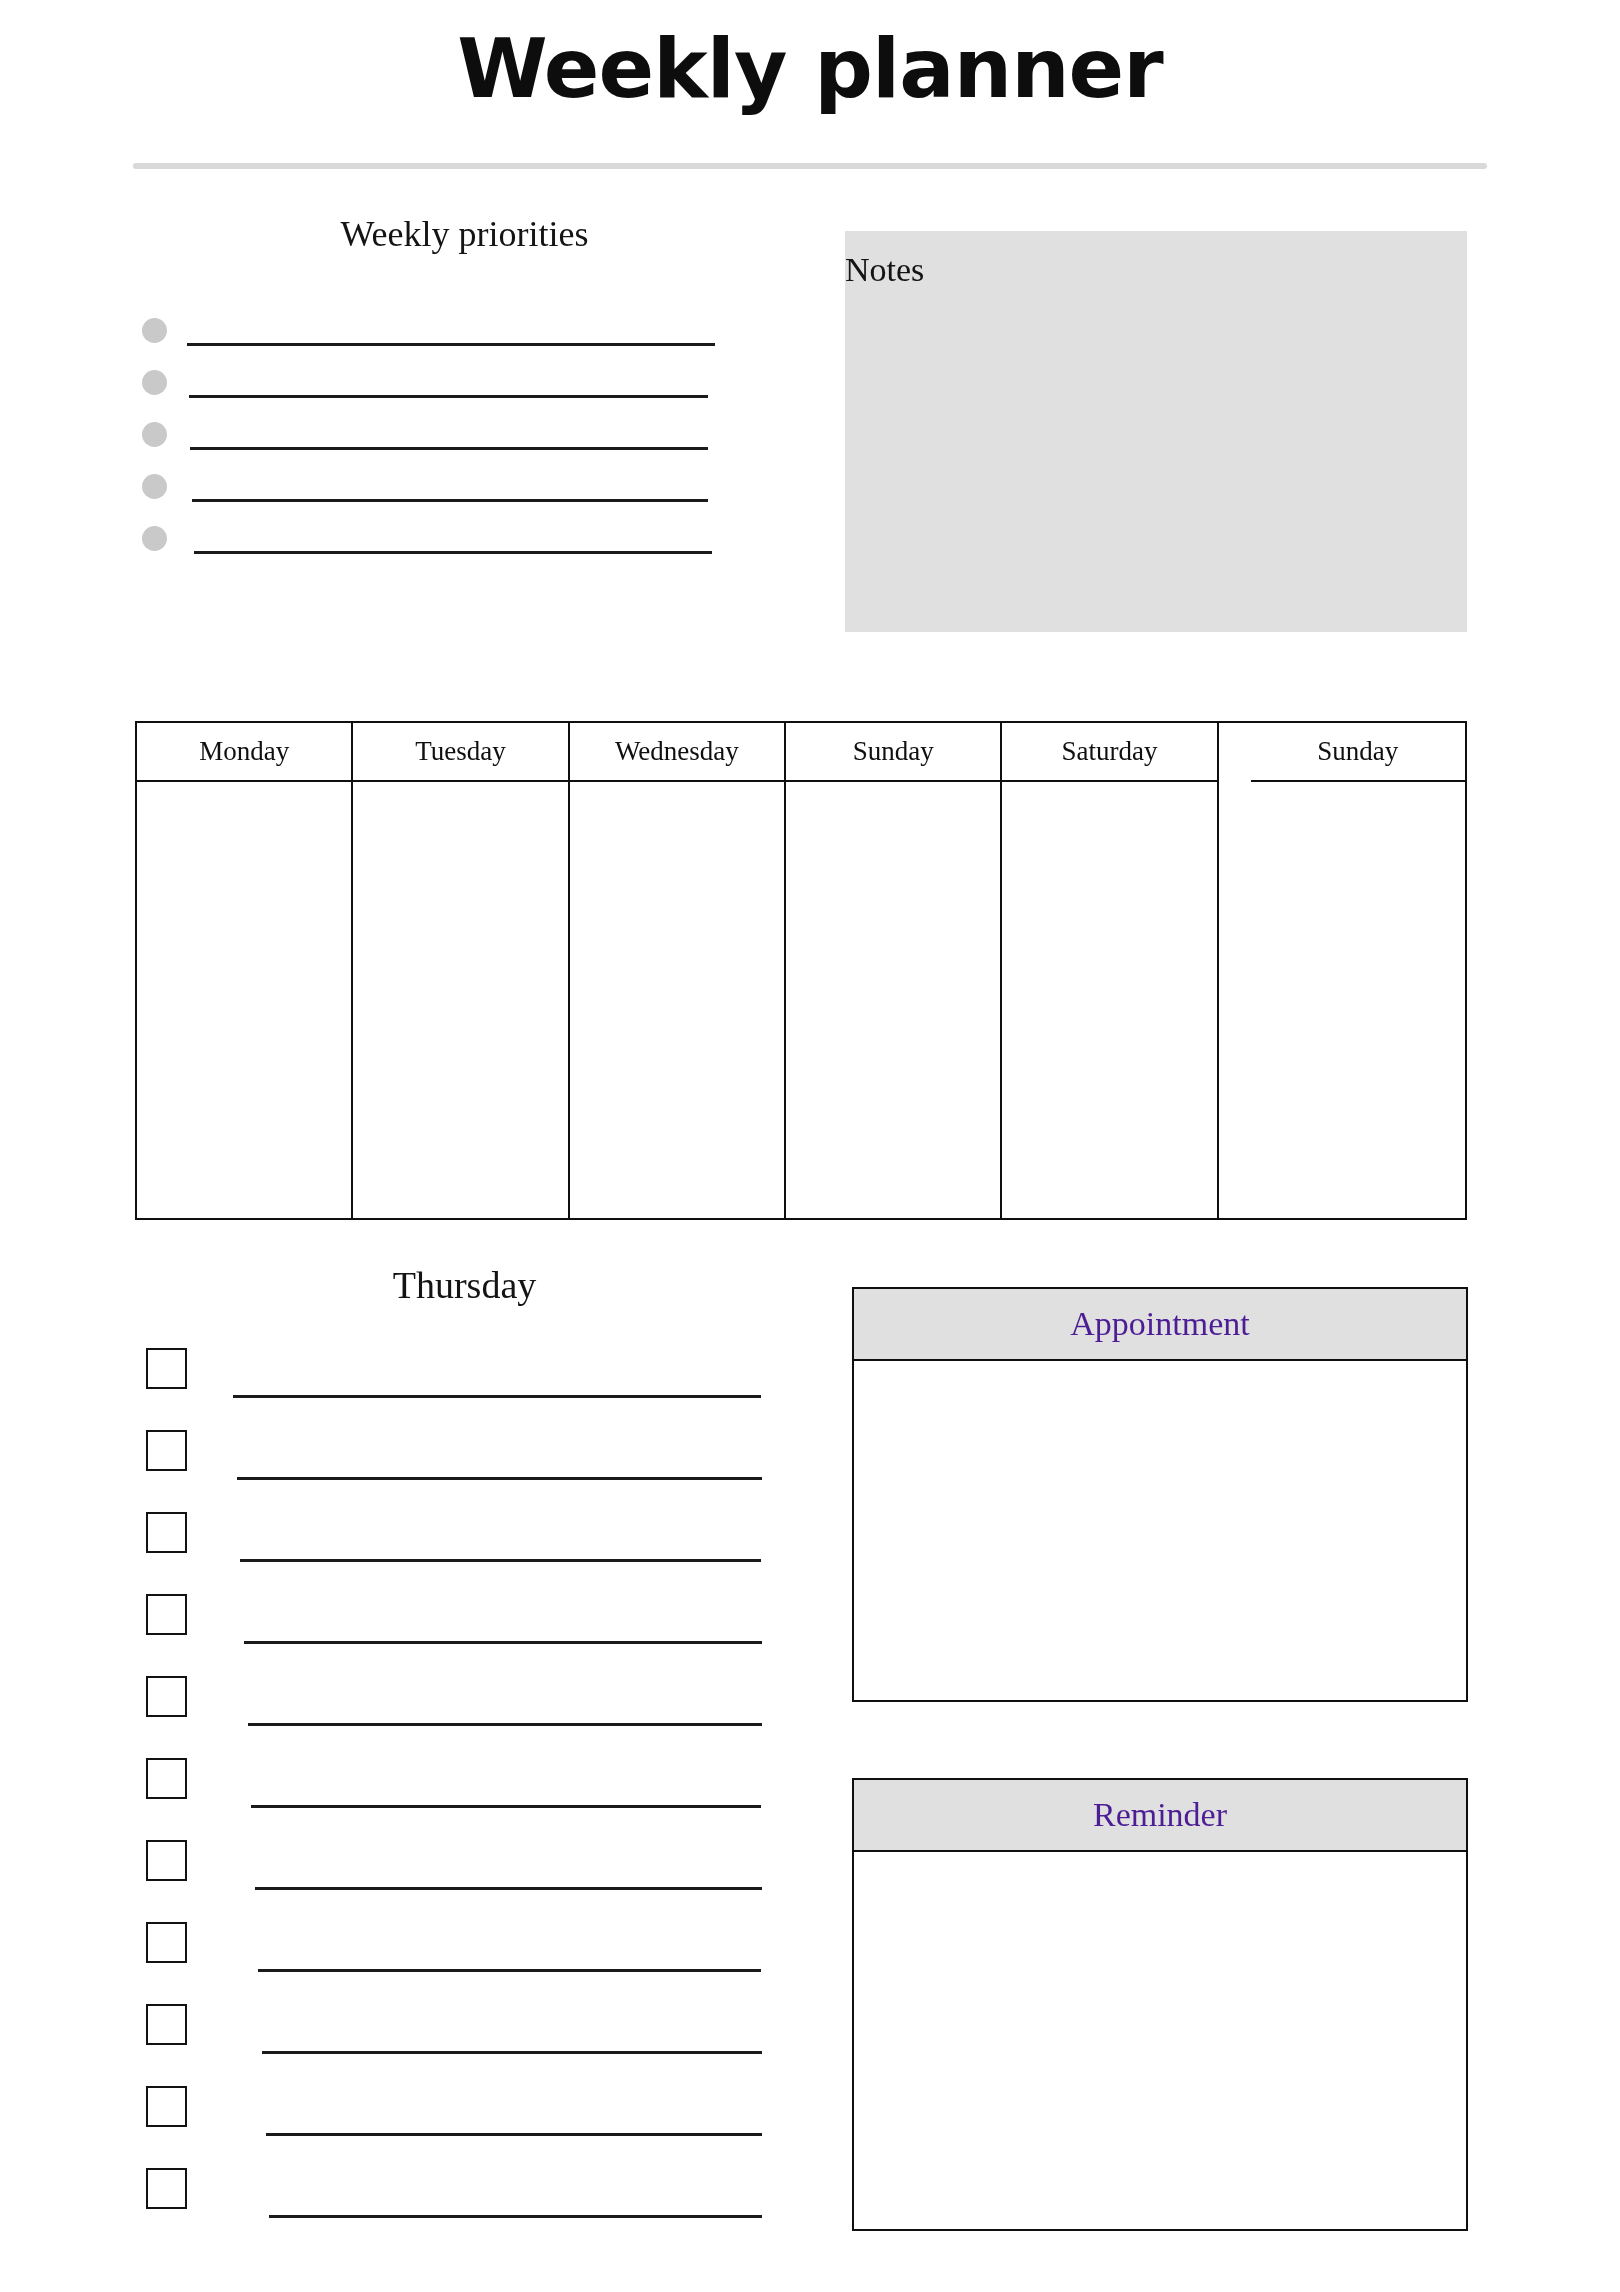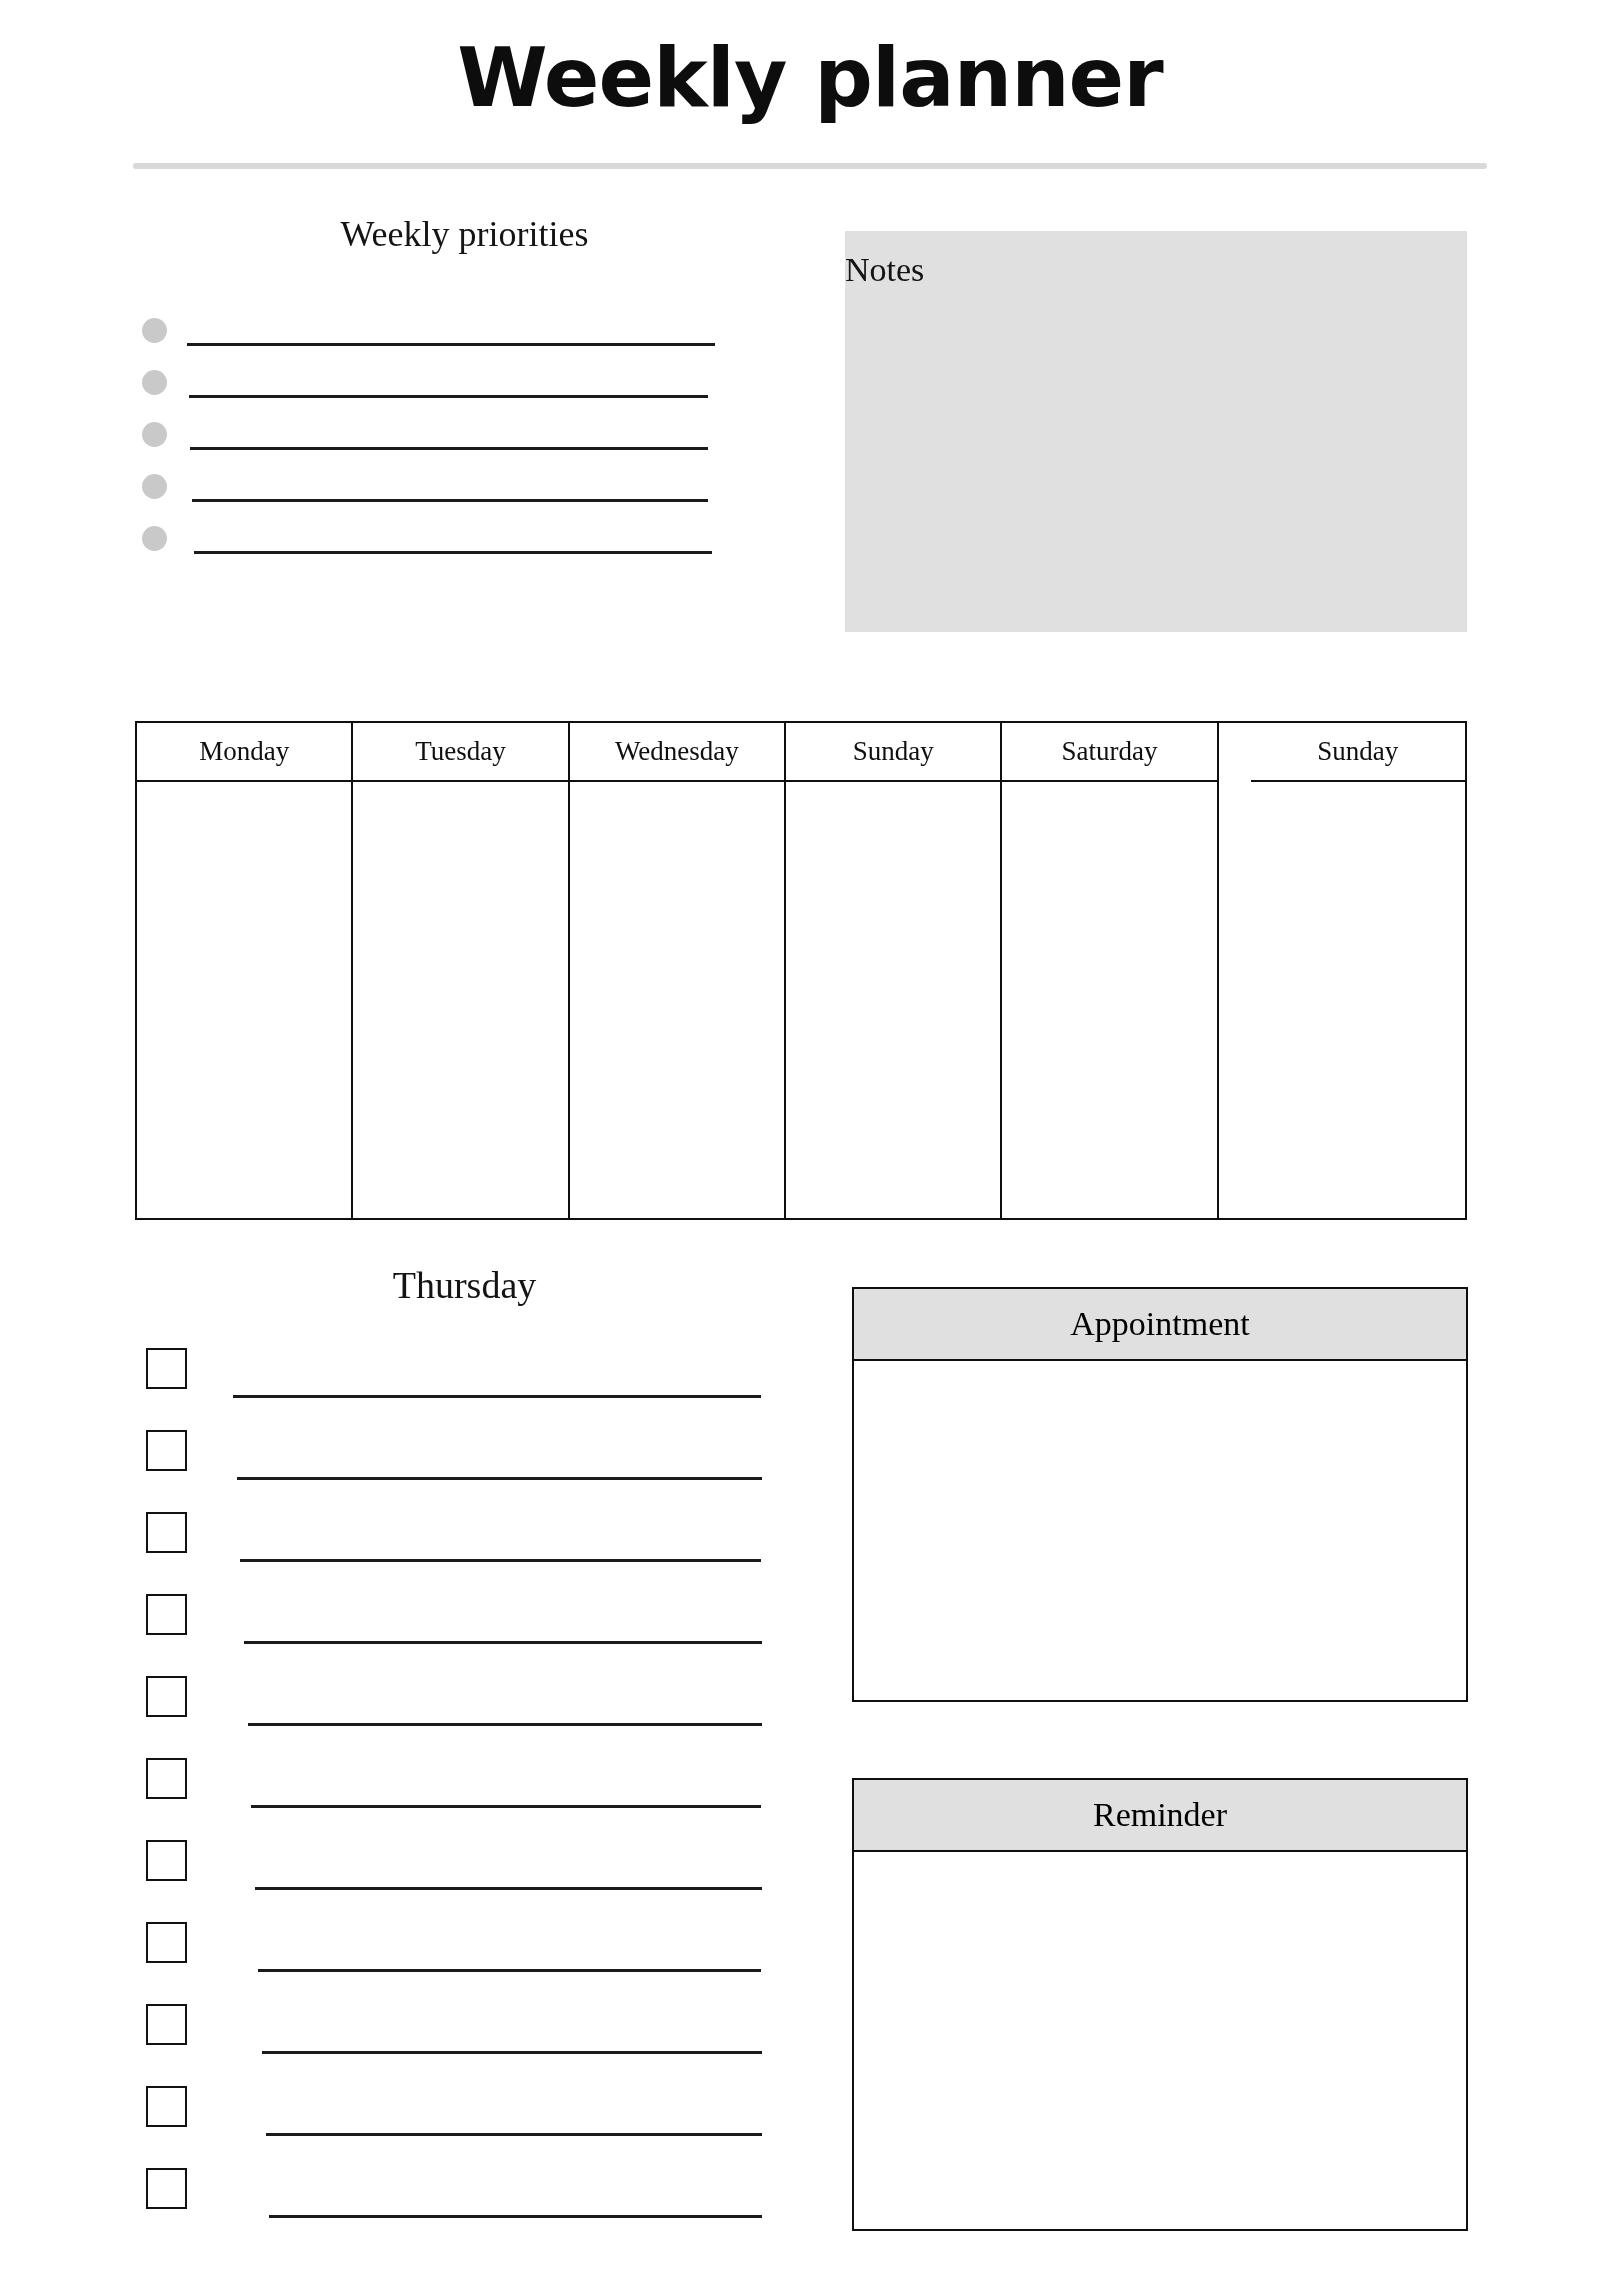--- a/index.html
+++ b/index.html
@@ -20,21 +20,21 @@
     position: absolute;
     left: 0; top: 0;
     width: 1620px;
     height: 2293px;
   }
 
   
   .title {
     position: absolute;
     left: 0;
-    top: 30px;
+    top: 21px;
     width: 1620px;
     text-align: center;
     font-family: "DejaVu Sans", sans-serif;
     font-weight: 700;
     font-size: 82px;
     letter-spacing: -0.9px;
     color: #0d0d0d;
   }
   .title-rule {
     position: absolute;
@@ -196,21 +196,21 @@
     background: #ffffff;
   }
   .panel-head {
     height: 70px;
     background: #e0e0e0;
     border-bottom: 2.7px solid #0f0f0f;
     display: flex;
     align-items: center;
     justify-content: center;
     font-size: 34px;
-    color: #000000;
+    color: #4c1d95;
   }
   .panel-body { height: calc(100% - 73px); }
 
   .appointment { left: 852px; top: 1287px; width: 616px; height: 415px; }
   .reminder    { left: 852px; top: 1778px; width: 616px; height: 453px; }
 </style>
 </head>
 <body>
 
 <div class="page">

